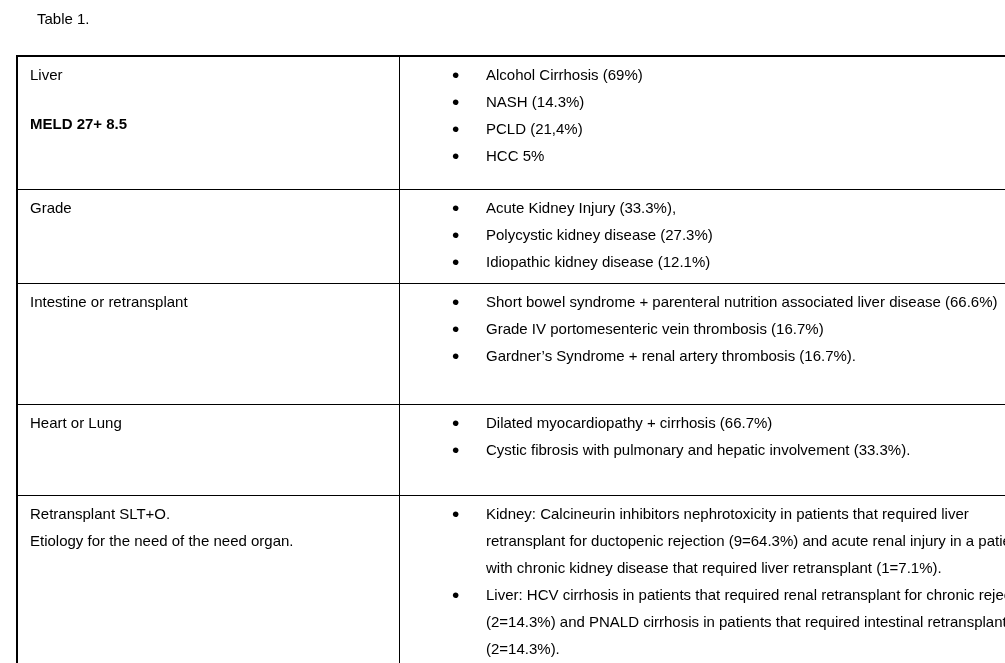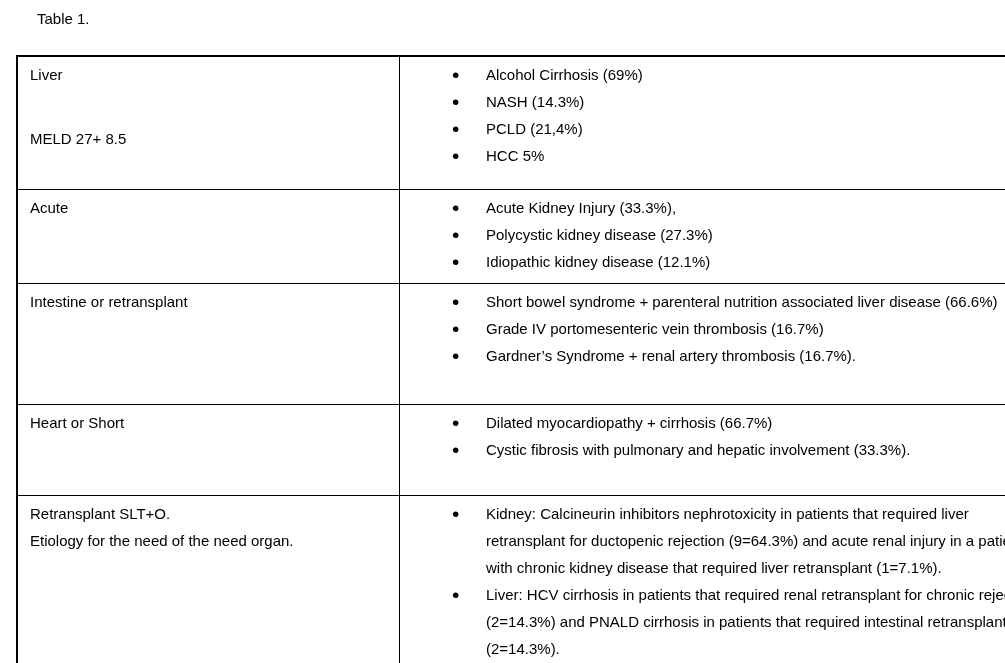--- a/index.html
+++ b/index.html
@@ -36,21 +36,21 @@
   }
   td.c1 {
     width: 323px;
     padding: 4px 46px 4px 12px;
   }
   td.c2 {
     width: 650px;
     padding: 4px 80px 4px 0;
   }
   td.c1 p { margin: 0; }
-  td.c1 p.after-blank { margin-top: 37px; }
+  td.c1 p.after-blank { margin-top: 22px; font-weight: bold; }
   td.c2 ul {
     margin: 0;
     padding: 0;
     list-style: none;
   }
   td.c2 li {
     position: relative;
     margin-left: 86px;
   }
   td.c2 li::before {
@@ -86,21 +86,21 @@
           <li>Alcohol Cirrhosis (69%)</li>
           <li>NASH (14.3%)</li>
           <li>PCLD (21,4%)</li>
           <li>HCC 5%</li>
         </ul>
       </td>
     </tr>
 
     <tr class="r2">
       <td class="c1">
-        <p>Acute</p>
+        <p>Grade</p>
       </td>
       <td class="c2">
         <ul>
           <li>Acute Kidney Injury (33.3%),</li>
           <li>Polycystic kidney disease (27.3%)</li>
           <li>Idiopathic kidney disease (12.1%)</li>
         </ul>
       </td>
     </tr>
 
@@ -112,21 +112,21 @@
         <ul>
           <li>Short bowel syndrome + parenteral nutrition associated liver disease (66.6%)</li>
           <li>Grade IV portomesenteric vein thrombosis (16.7%)</li>
           <li>Gardner’s Syndrome + renal artery thrombosis (16.7%).</li>
         </ul>
       </td>
     </tr>
 
     <tr class="r4">
       <td class="c1">
-        <p>Heart or Short</p>
+        <p>Heart or Lung</p>
       </td>
       <td class="c2">
         <ul>
           <li>Dilated myocardiopathy + cirrhosis (66.7%)</li>
           <li>Cystic fibrosis with pulmonary and hepatic involvement (33.3%).</li>
         </ul>
       </td>
     </tr>
 
     <tr class="r5">

